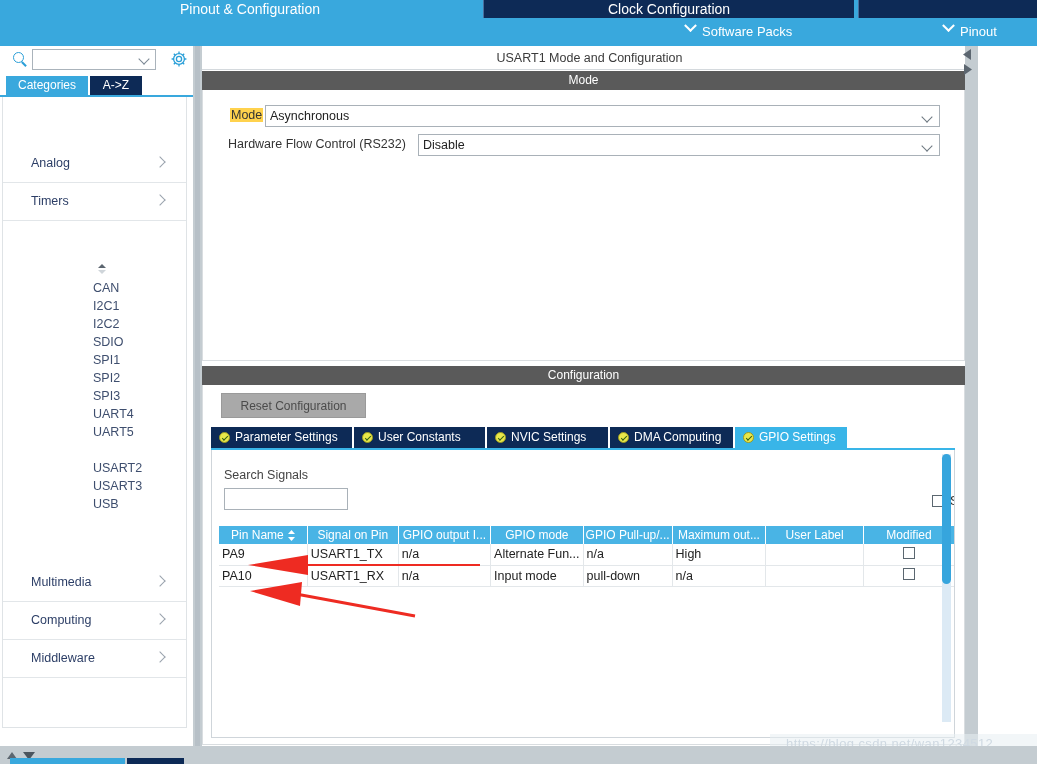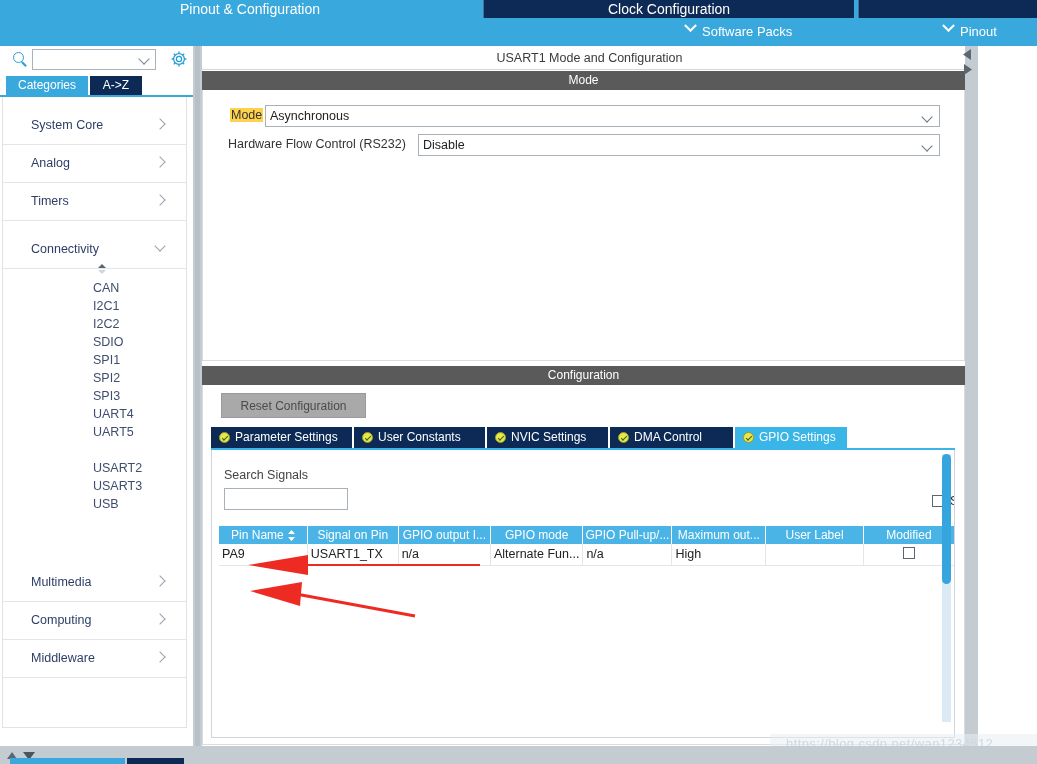--- a/index.html
+++ b/index.html
@@ -322,35 +322,27 @@
     </div>
 
     <div class="cattabs">
       <div class="cattab sel" style="left:6px; width:82px;">Categories</div>
       <div class="cattab unsel" style="left:90px; width:52px;">A-&gt;Z</div>
       <div class="cattabs-underline"></div>
     </div>
 
     <div class="catlist">
 
-      <div class="catrow" style="top:10px;">
-        <span class="lbl">System Core</span>
-        <span class="arrow"></span>
-      </div>
       <div class="catrow" style="top:48px;">
         <span class="lbl">Analog</span>
         <span class="arrow"></span>
       </div>
       <div class="catrow" style="top:86px;">
         <span class="lbl">Timers</span>
         <span class="arrow"></span>
-      </div>
-      <div class="catrow" style="top:134px;">
-        <span class="lbl">Connectivity</span>
-        <span class="arrow down"></span>
       </div>
 
       <div class="sortchip" style="top:166px;">
         <svg width="14" height="12" viewBox="0 0 14 12" aria-hidden="true">
           <polygon points="7,1 11,5 3,5" fill="#5c6670"></polygon>
           <polygon points="3,7 11,7 7,11" fill="#cfd5da"></polygon>
         </svg>
       </div>
 
       <div class="periph" style="top:182px;">
@@ -447,21 +439,21 @@
         <div class="ctab" style="left:143px; width:132px;">
           <span class="dot"></span>
           <span class="clbl">User Constants</span>
         </div>
         <div class="ctab" style="left:276px; width:122px;">
           <span class="dot"></span>
           <span class="clbl">NVIC Settings</span>
         </div>
         <div class="ctab" style="left:399px; width:124px;">
           <span class="dot"></span>
-          <span class="clbl">DMA Control</span>
+          <span class="clbl">DMA Computing</span>
         </div>
         <div class="ctab sel" style="left:524px; width:112px; border-right:none;">
           <span class="dot"></span>
           <span class="clbl">GPIO Settings</span>
         </div>
       </div>
       <div class="tabunderline" style="top:63px;"></div>
 
       <div class="gpiopane" style="top:65px; height:288px;">
 
@@ -509,20 +501,32 @@
               <td>USART1_TX</td>
               <td>n/a</td>
               <td>Alternate Fun...</td>
               <td>n/a</td>
               <td>High</td>
               <td></td>
               <td style="text-align:center;border-right:none;">
                 <span class="cellchk"></span>
               </td>
             </tr>
+            <tr>
+              <td>PA10</td>
+              <td>USART1_RX</td>
+              <td>n/a</td>
+              <td>Input mode</td>
+              <td>pull-down</td>
+              <td>n/a</td>
+              <td></td>
+              <td style="text-align:center;border-right:none;">
+                <span class="cellchk"></span>
+              </td>
+            </tr>
           </tbody>
         </table>
 
         <div class="gpio-scroll">
           <div class="gpio-thumb"></div>
         </div>
       </div>
     </div>
   </div>
 

